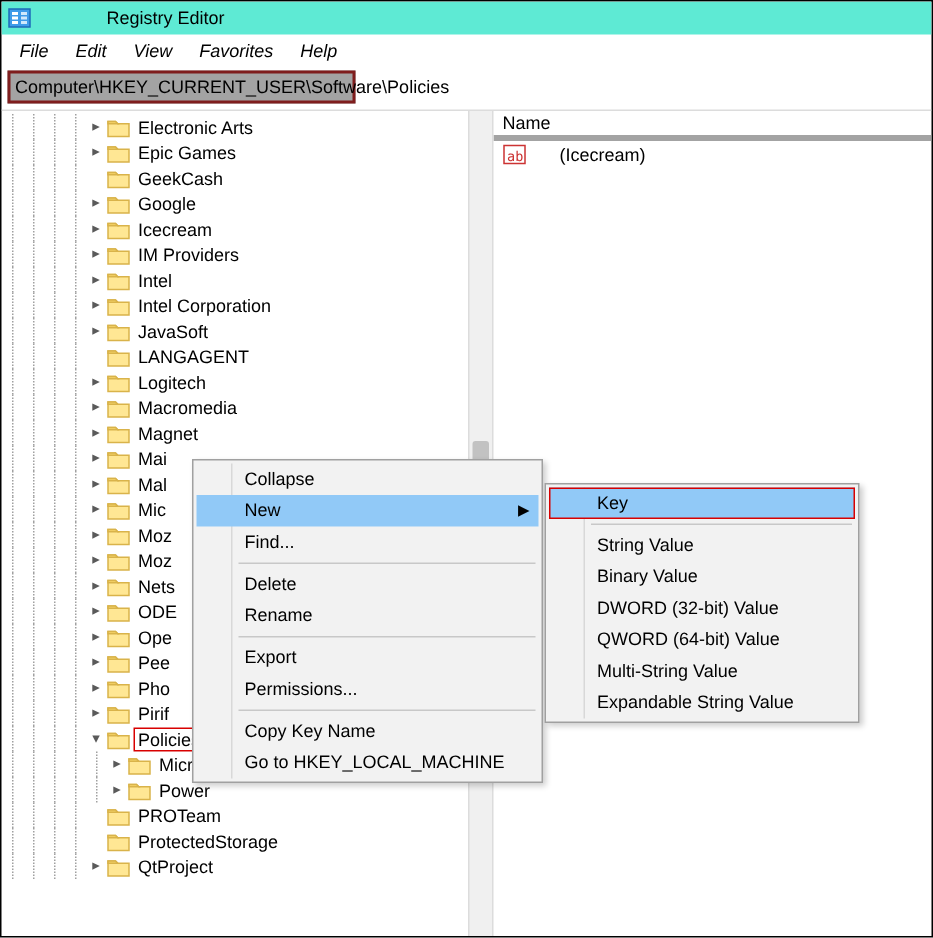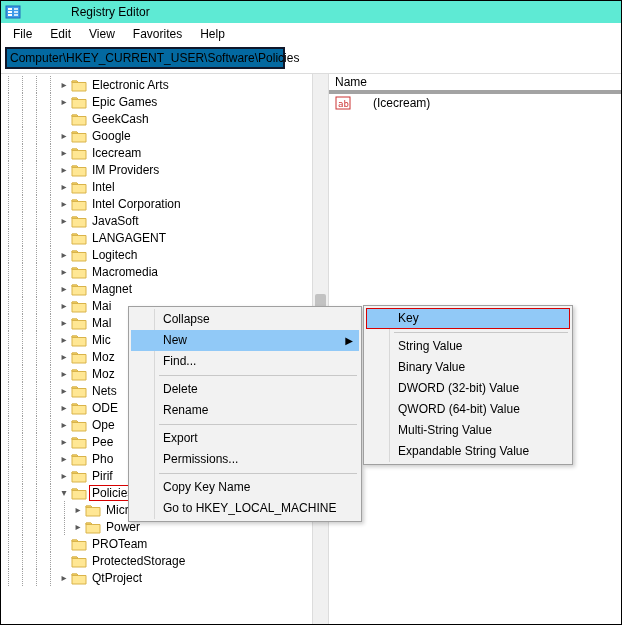--- a/index.html
+++ b/index.html
@@ -31,37 +31,38 @@
     display: inline-flex;
   }
   .titlebar .title-text { font-size: 12px; }
 
   
   .menubar {
     display: flex;
     gap: 2px;
     padding: 2px 4px;
     font-size: 12px;
+    font-style: italic;
   }
   .menubar .menu-item {
     padding: 2px 8px;
     cursor: default;
   }
 
   
   .addressbar-wrap {
     padding: 2px 4px 4px 4px;
   }
   .addressbar {
-    width: 280px;
-    border: 2px solid #0f172a;
+    width: 232px;
+    border: 2px solid #7f1d1d;
     padding: 1px 3px;
     font-size: 12px;
     line-height: 16px;
-    background: #0369a1;
+    background: #a3a3a3;
   }
 
   
   .main {
     display: flex;
     height: calc(100% - 22px - 22px - 26px);
     border-top: 1px solid #dcdcdc;
   }
   .tree-pane {
     width: 328px;
@@ -197,21 +198,21 @@
     font-size: 10px;
     color: #000;
   }
 
   .ctxmenu.main-ctx {
     top: 305px;
     left: 127px;
     width: 234px;
   }
   .ctxmenu.sub-ctx {
-    top: 304px;
+    top: 321px;
     left: 362px;
     width: 210px;
   }
   .ctxmenu.sub-ctx .item.hl {
     background: #91c9f7;
     outline: 1.5px solid #d80000;
     outline-offset: -1px;
   }
 </style>
 </head>

